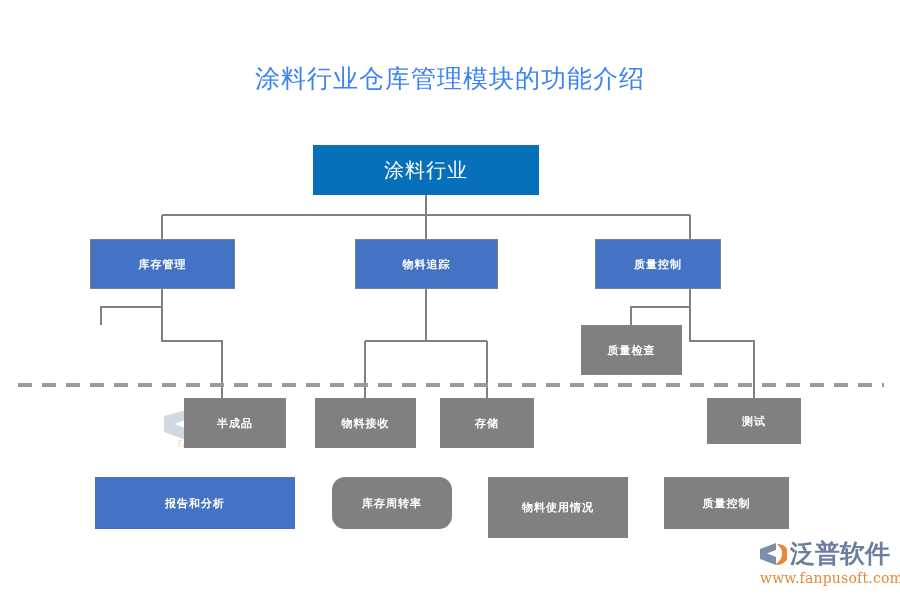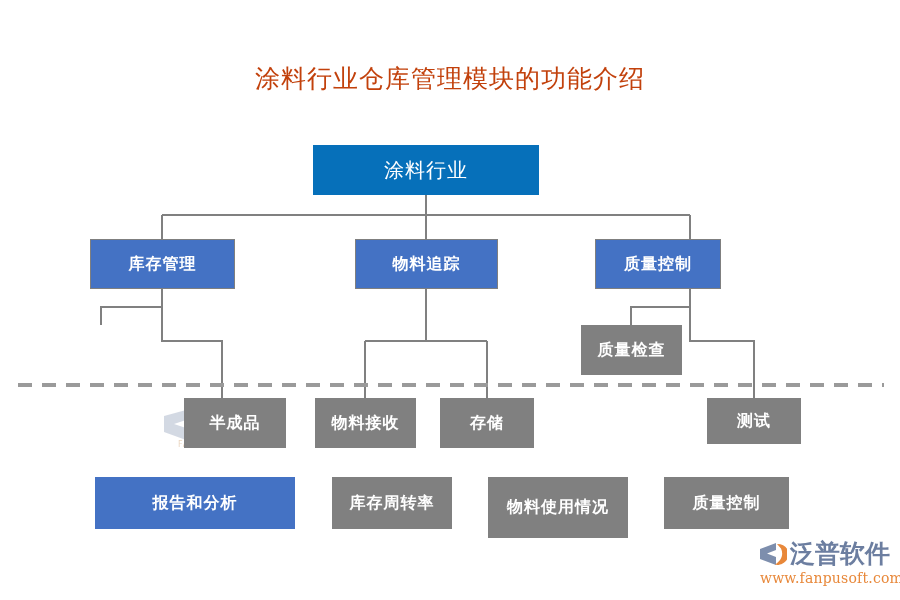--- a/index.html
+++ b/index.html
@@ -22,21 +22,21 @@
 
   
   .chart-title {
     position: absolute;
     left: 0;
     top: 62px;
     width: 900px;
     text-align: center;
     font-size: 25px;
     font-weight: 400;
-    color: #c2410c;
+    color: #3b82f6;
     letter-spacing: 1px;
     font-family: Liberation Serif, serif;
     white-space: nowrap;
   }
 
   
   #connectors {
     position: absolute;
     left: 0;
     top: 0;
@@ -45,21 +45,21 @@
   }
 
   
   .node {
     position: absolute;
     box-sizing: border-box;
     display: flex;
     align-items: center;
     justify-content: center;
     color: #ffffff;
-    font-size: 16px;
+    font-size: 11px;
     letter-spacing: 1px;
     white-space: nowrap;
     font-family: "DejaVu Serif", "Liberation Serif", serif;
   }
   .node.root {
     background: #0670ba;
     font-weight: 400;
     font-size: 20px;
   }
   .node.blue {
@@ -192,21 +192,21 @@
   <div class="node gray" style="left:440px; top:398px; width:94px; height:50px;">
     <span>存储</span>
   </div>
   <div class="node gray" style="left:707px; top:398px; width:94px; height:46px;">
     <span>测试</span>
   </div>
 
   <div class="node blue-plain" style="left:95px; top:477px; width:200px; height:52px;">
     <span>报告和分析</span>
   </div>
-  <div class="node gray" style="left:332px; top:477px; width:120px; height:52px;">
+  <div class="node gray" style="left:332px; top:477px; width:120px; height:52px;border-radius:13px;">
     <span>库存周转率</span>
   </div>
   <div class="node gray" style="left:488px; top:477px; width:140px; height:61px;">
     <span>物料使用情况</span>
   </div>
   <div class="node gray" style="left:664px; top:477px; width:125px; height:52px;">
     <span>质量控制</span>
   </div>
 
   <div class="brand">

